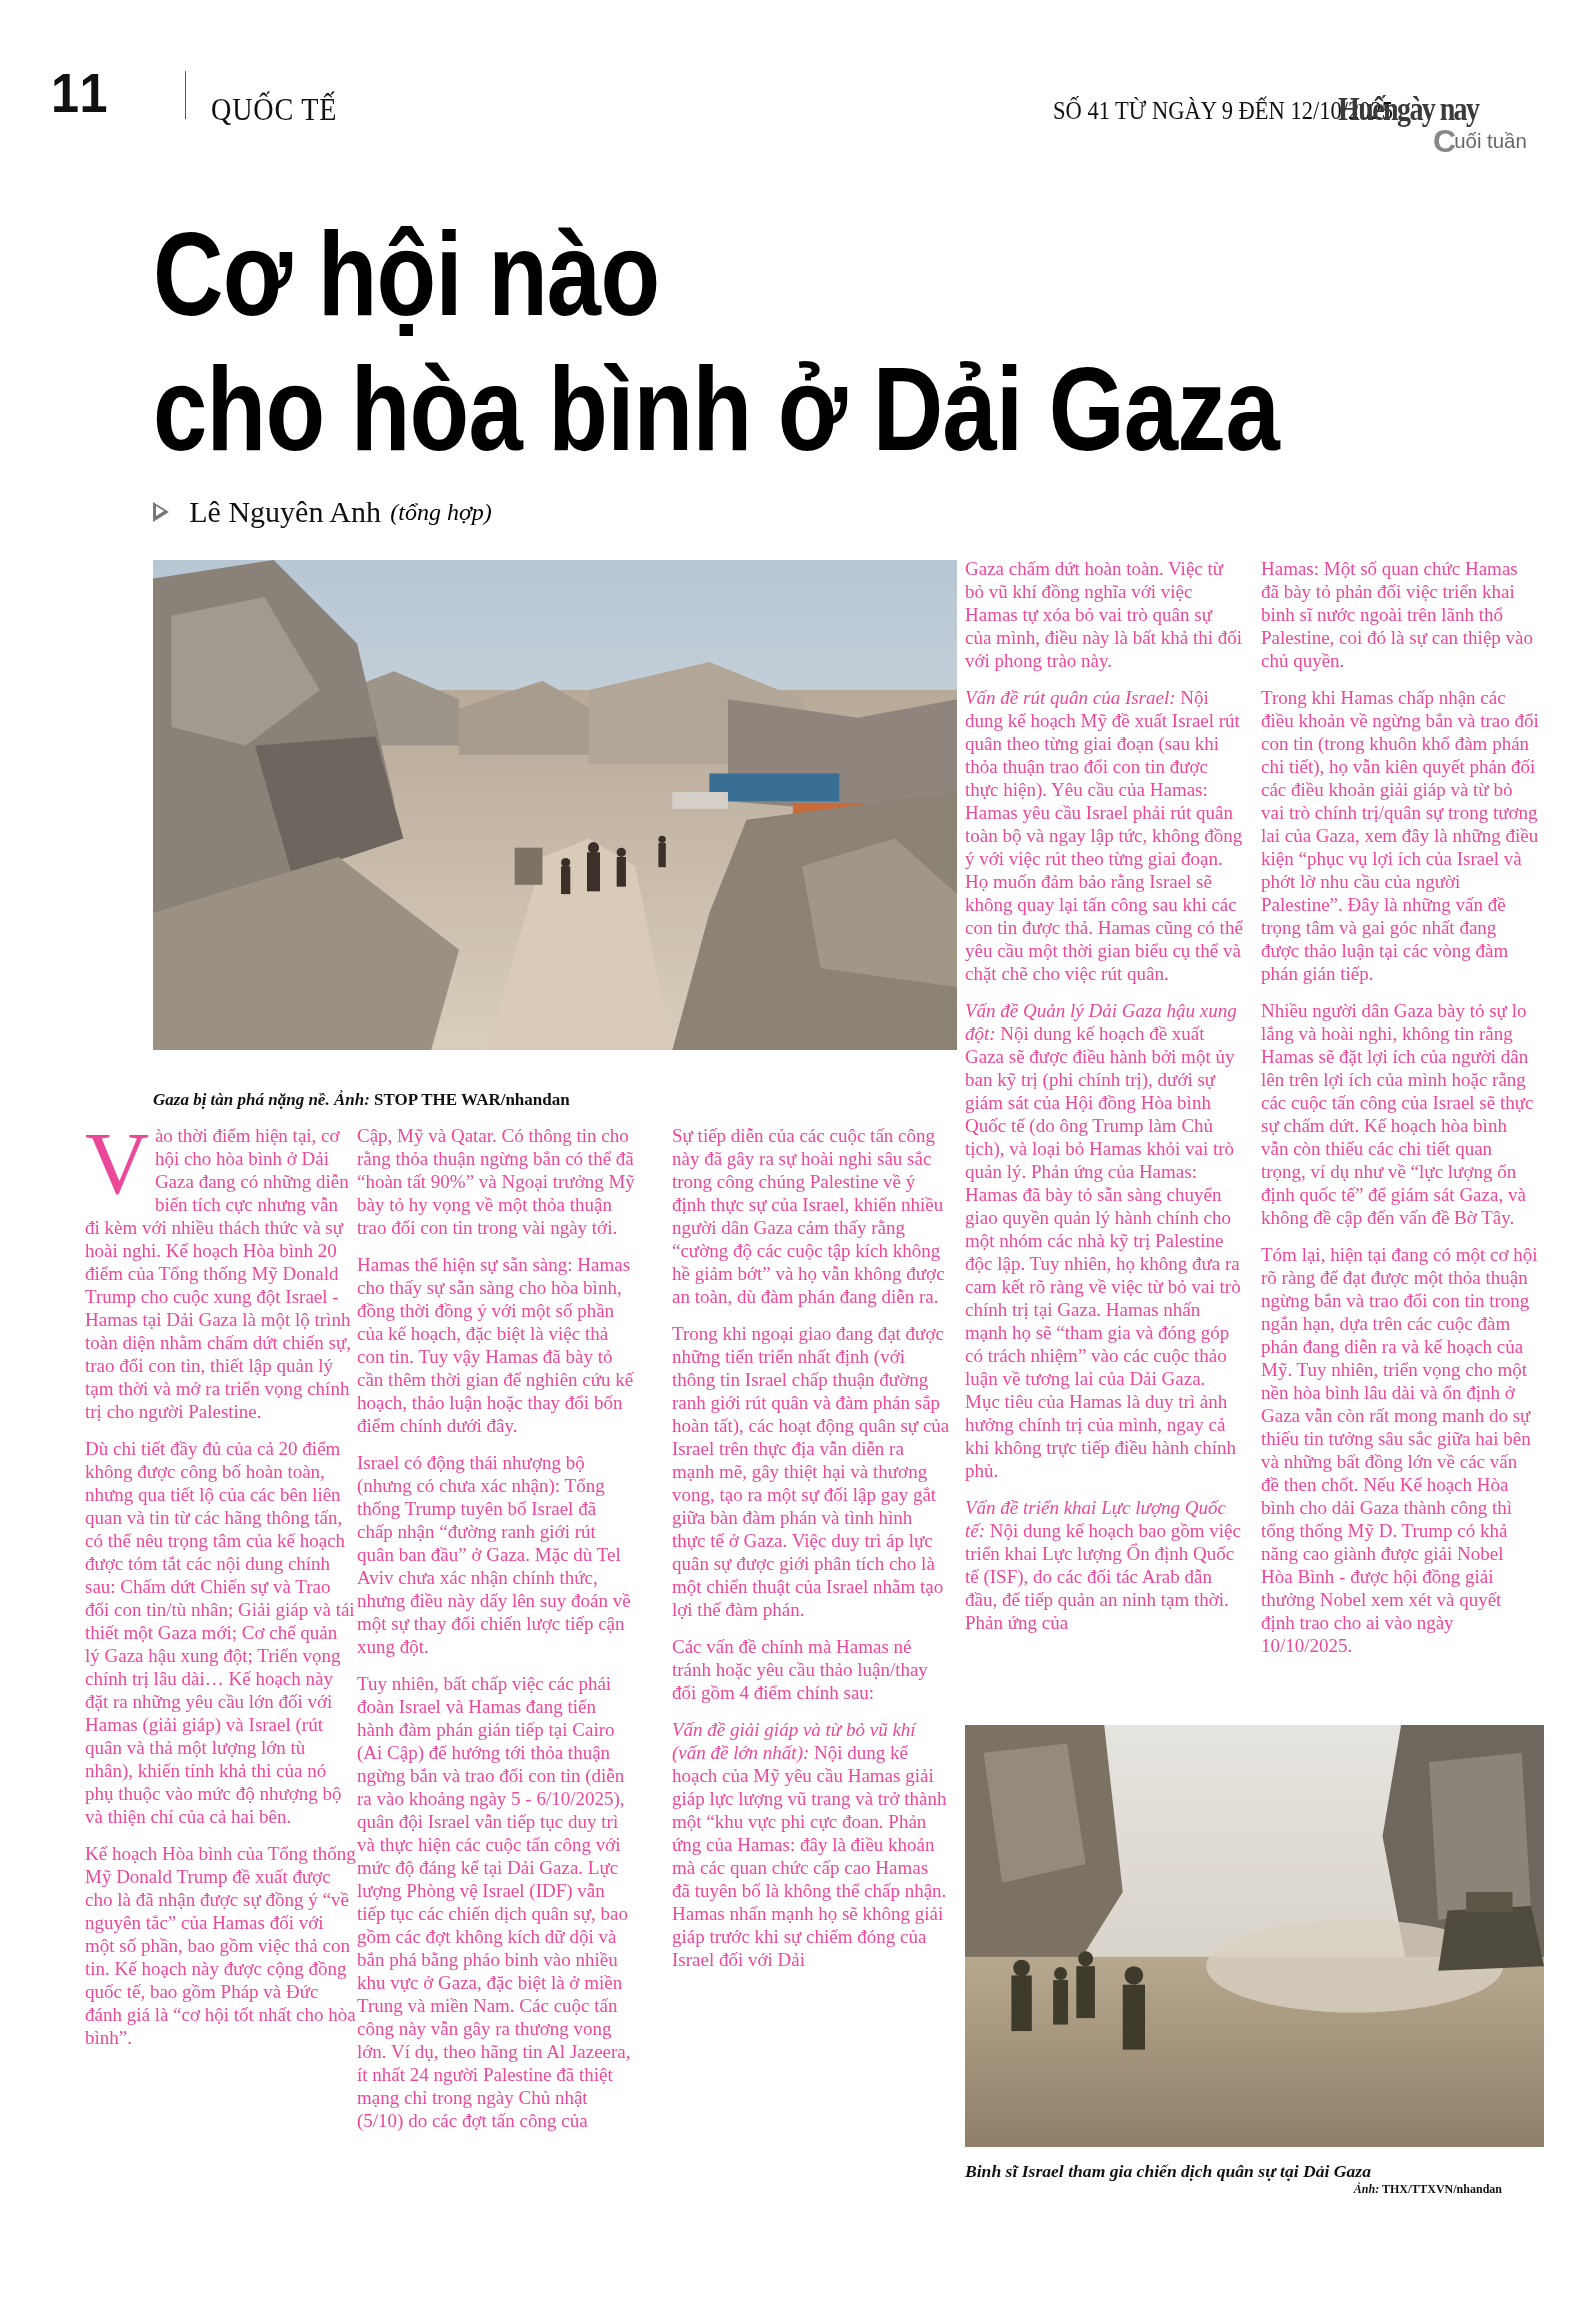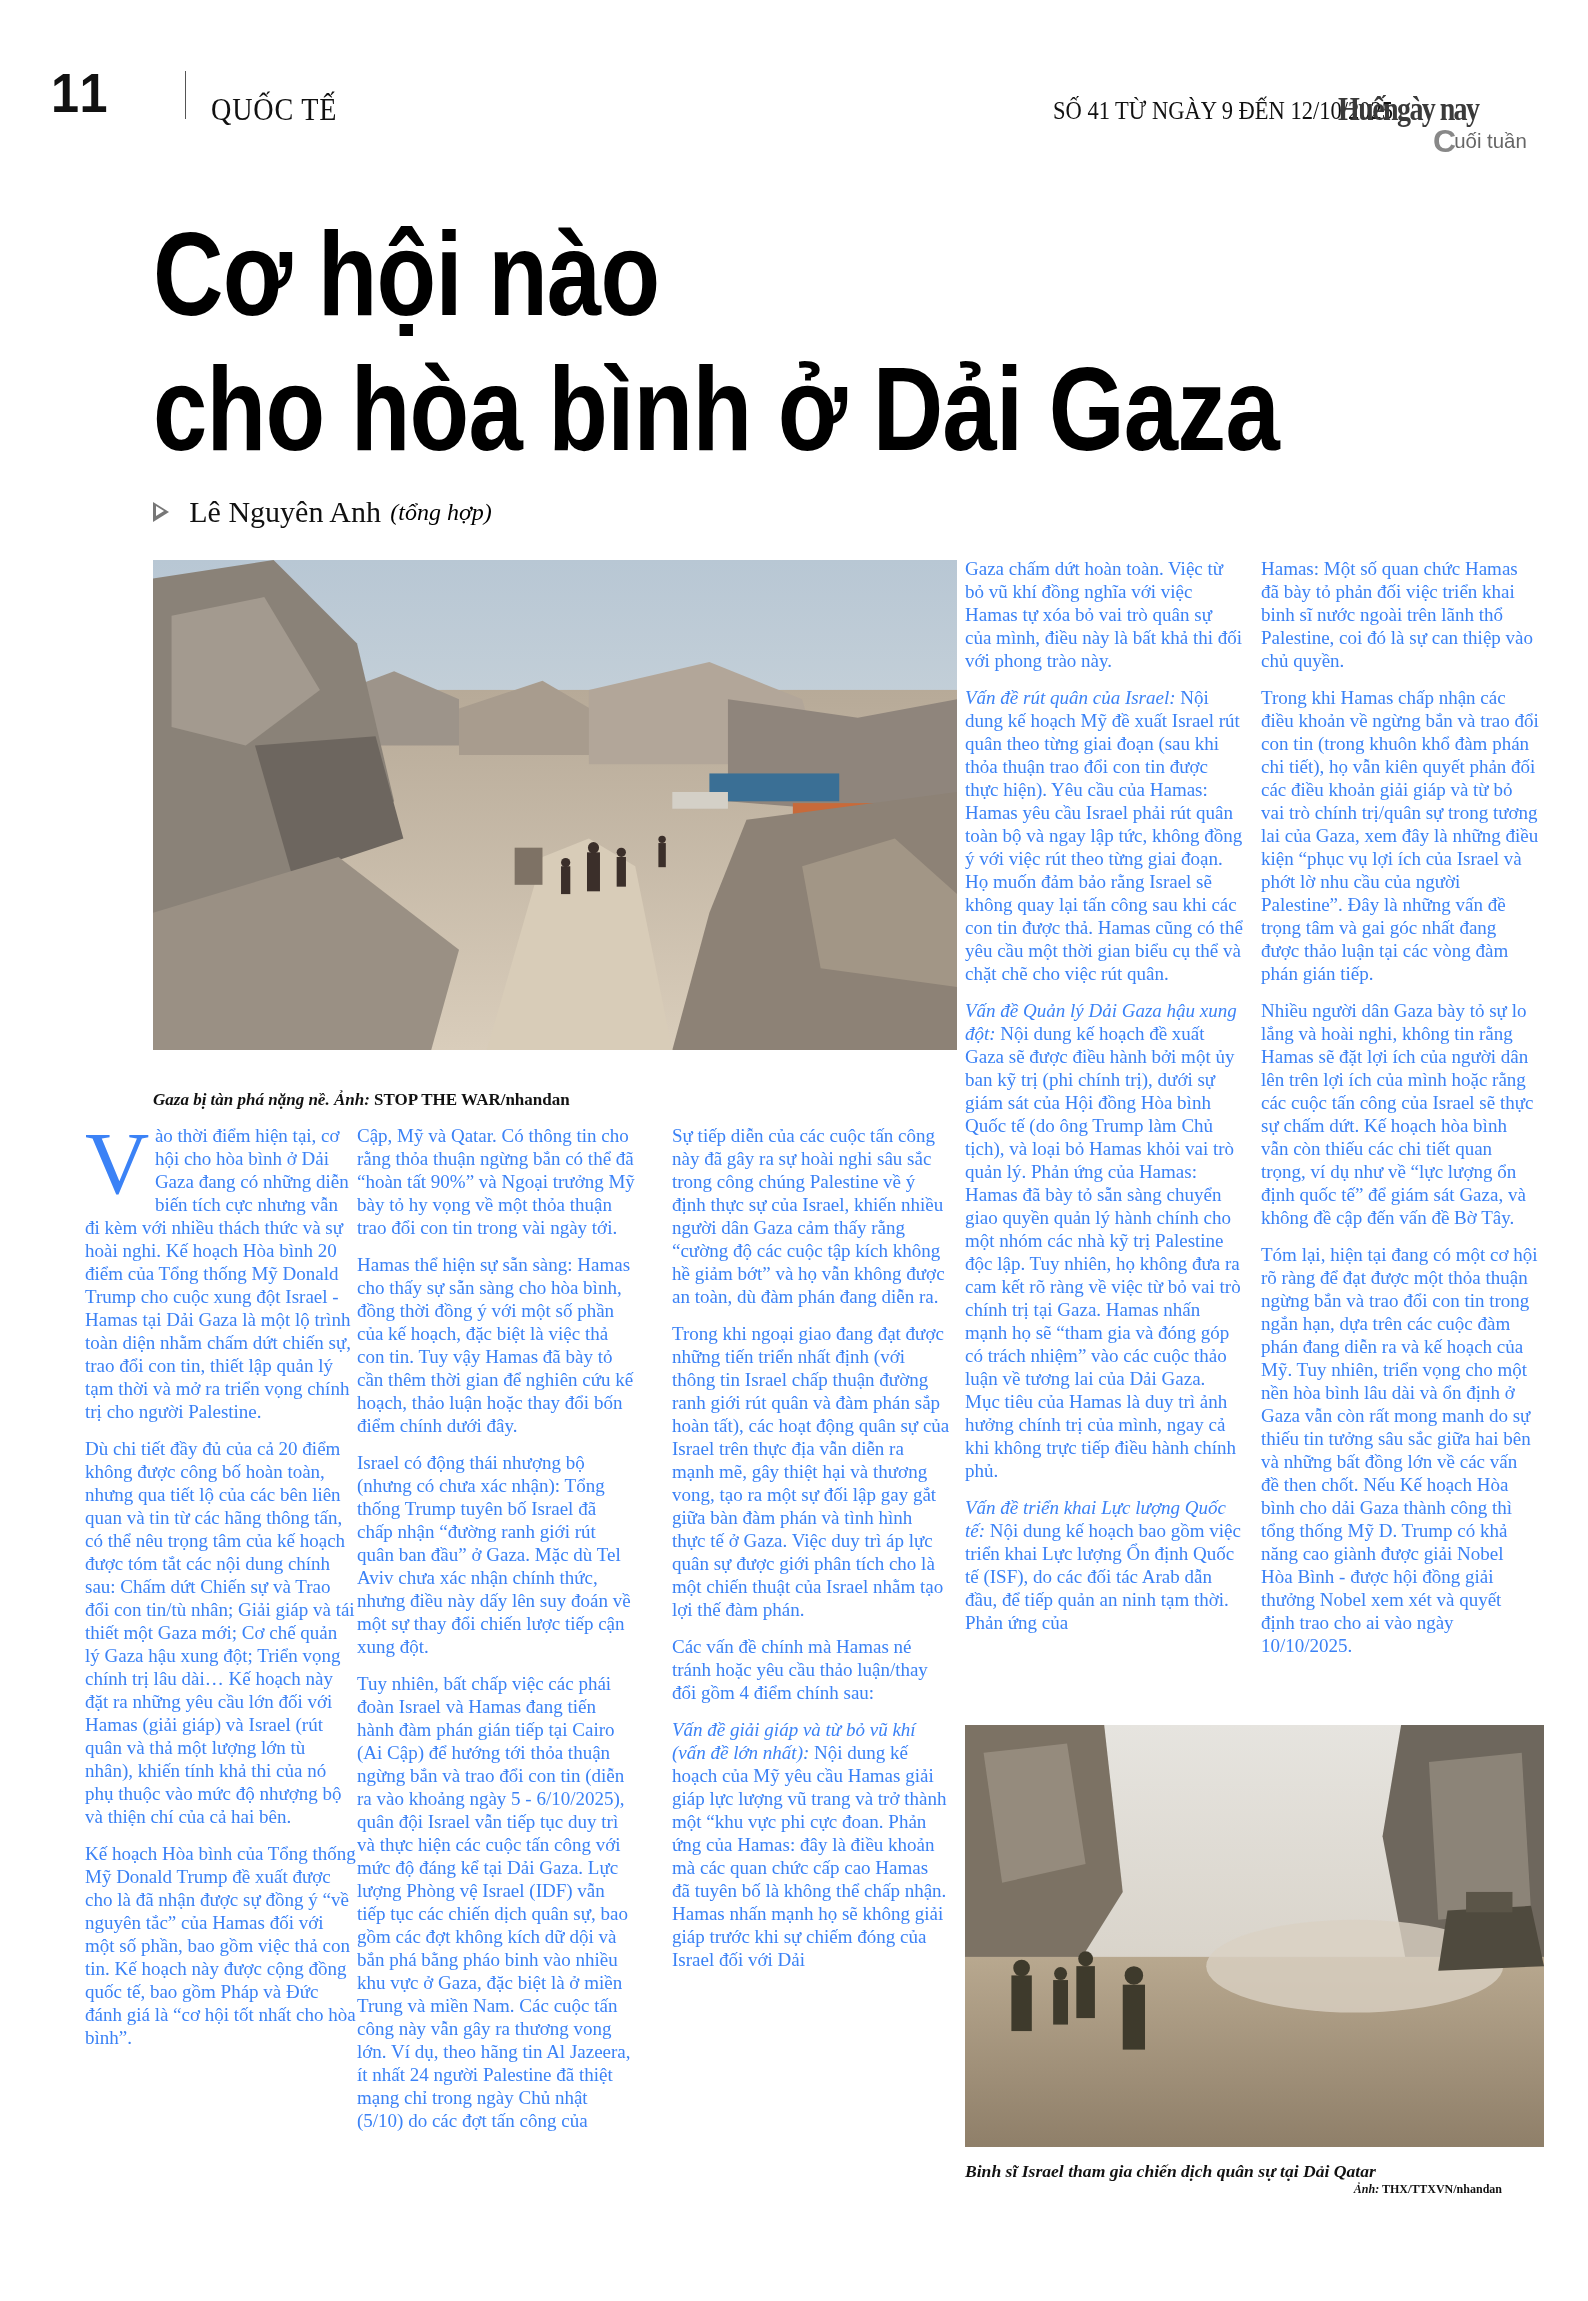--- a/index.html
+++ b/index.html
@@ -22,21 +22,21 @@
   .byline .name { font-weight: normal; font-size: 30px; margin-left: 11px; }
   .byline .note { font-style: italic; font-size: 24px; color: #000000; }
   
   .photo1 { left: 153px; top: 560px; width: 804px; height: 490px; overflow: hidden; }
   .photo2 { left: 965px; top: 1725px; width: 579px; height: 422px; overflow: hidden; }
   .cap1 { left: 153px; top: 1071px; font-size: 17px; font-weight: bold; white-space: nowrap; margin-top: 19px; }
   .cap1 i, .cap2 i { font-style: italic; }
   .cap2 { left: 965px; top: 2161px; font-size: 17.6px; font-weight: bold; font-style: italic; white-space: nowrap; }
   .cap2credit { left: 942px; top: 2182px; width: 560px; text-align: right; font-size: 12px; font-weight: bold; white-space: nowrap; }
   
-  .col { position: absolute; font-size: 19px; line-height: 23px; text-align: left; color: #3b82f6; }
+  .col { position: absolute; font-size: 19px; line-height: 23px; text-align: left; color: #ec4899; }
   .col p { margin: 0 0 14px 0; }
   .col1 { left: 153px; top: 1124px; width: 283px; }
   .col2 { left: 341px; top: 1124px; width: 278px; }
   .col3 { left: 671px; top: 1124px; width: 278px; }
   .col4 { left: 965px; top: 557px; width: 278px; }
   .col5 { left: 1261px; top: 557px; width: 278px; }
   .col1 { left: 85px; width: 271px; }
   .col2 { left: 357px; width: 278px; }
   .col3 { left: 672px; width: 278px; }
   .dropcap { float: left; font-size: 89px; line-height: 70px; margin: 3.7px 5.6px 0 0; font-family: "Liberation Serif", serif; }
@@ -181,15 +181,15 @@
         <circle cx="61" cy="262" r="9"></circle>
       <rect x="120" y="260" width="20" height="56"></rect>
         <circle cx="130" cy="252" r="8"></circle>
       <rect x="170" y="280" width="24" height="70"></rect>
         <circle cx="182" cy="270" r="10"></circle>
       <rect x="95" y="275" width="16" height="48"></rect>
         <circle cx="103" cy="268" r="7"></circle>
     </g>
   </svg>
 </div>
-<div class="abs cap2">Binh sĩ Israel tham gia chiến dịch quân sự tại Dải Qatar</div>
+<div class="abs cap2">Binh sĩ Israel tham gia chiến dịch quân sự tại Dải Gaza</div>
 <div class="abs cap2credit"><i>Ảnh:</i><span> THX/TTXVN/nhandan</span></div>
 
 
 </body></html>

